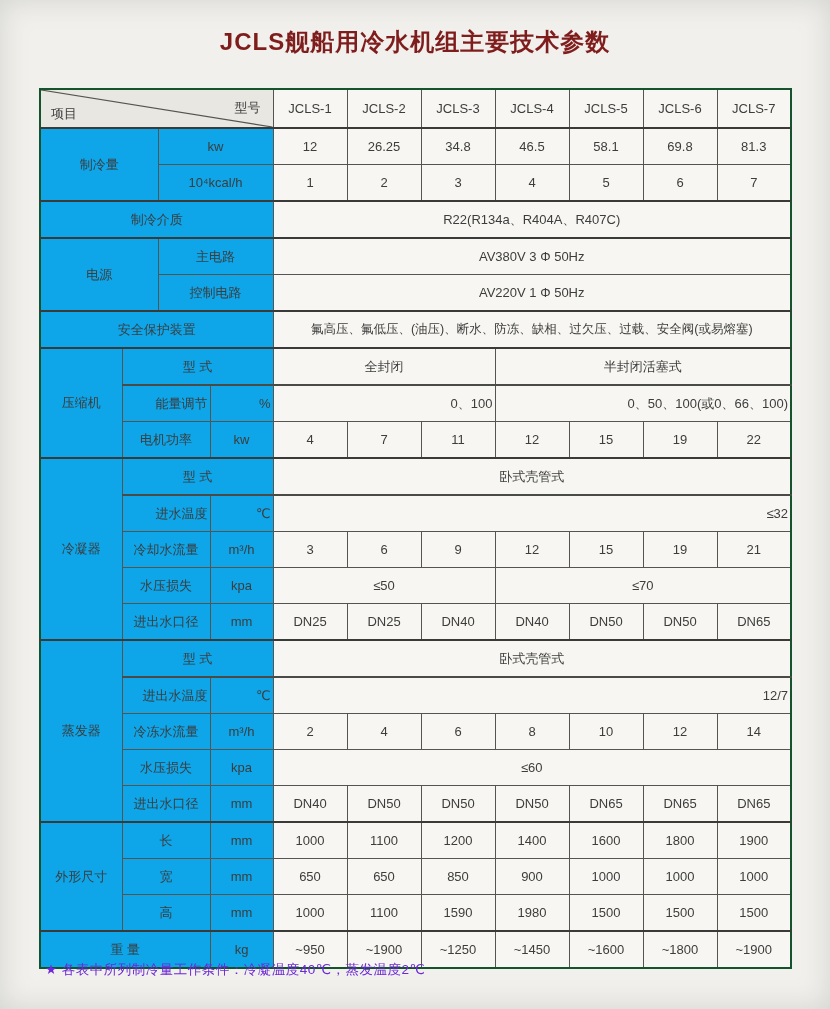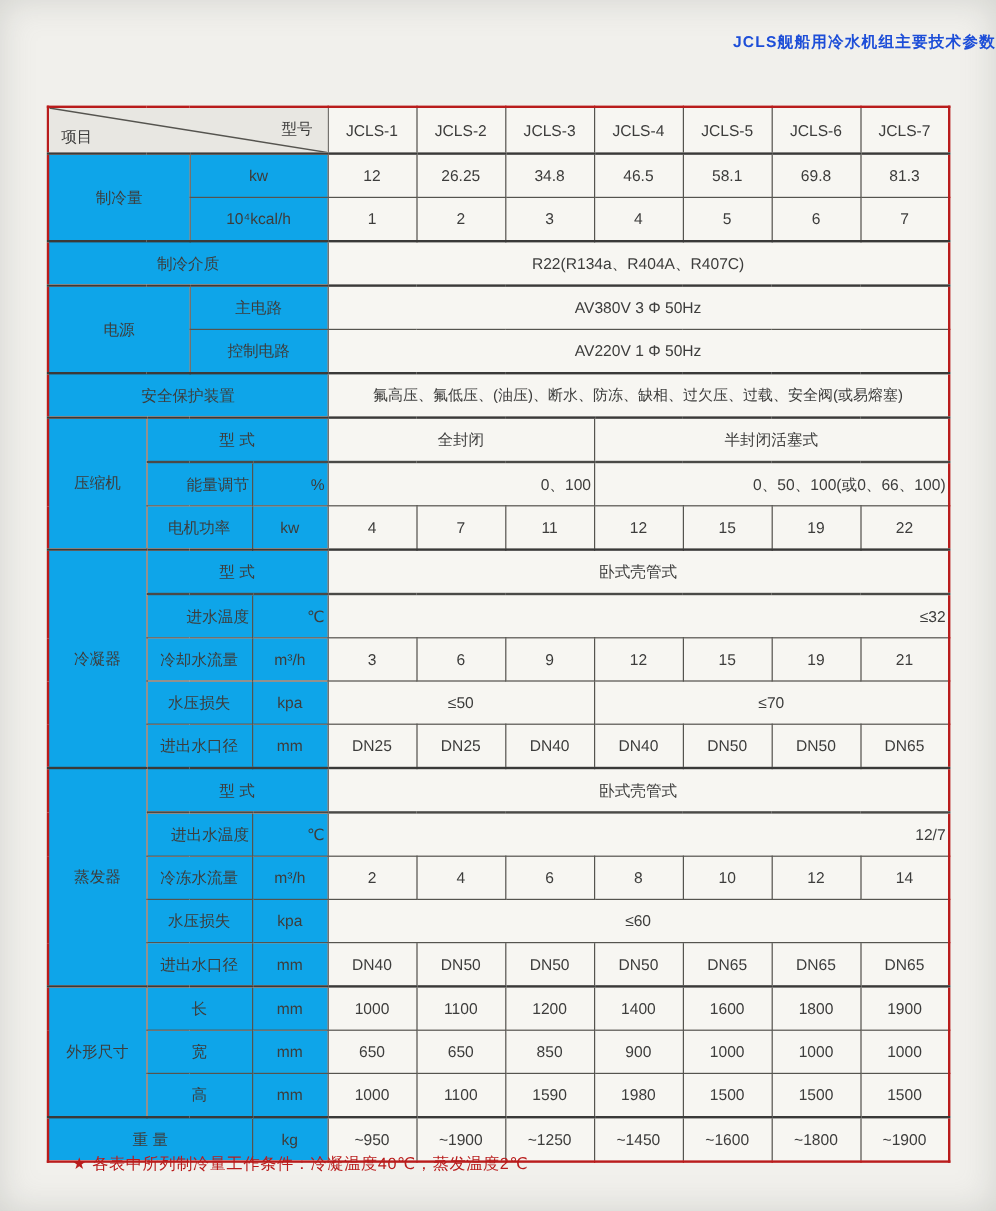--- a/index.html
+++ b/index.html
@@ -10,30 +10,30 @@
     color:#3d3d3c;
     overflow:hidden;
   }
   .page{
     position:relative;width:830px;height:1009px;
     background:#f1f0ec;
     box-shadow:inset 0 0 28px rgba(120,125,120,.25);
   }
   .title{
     position:absolute;top:26px;left:0;width:100%;
-    text-align:right;
-    font-size:13px;font-weight:bold;
-    color:#1d4ed8;
+    text-align:center;
+    font-size:24px;font-weight:bold;
+    color:#7f1d1d;
     letter-spacing:1px;
   }
   table.spec{
     position:absolute;left:39px;top:88px;
     border-collapse:collapse;table-layout:fixed;
     width:752px;
-    border:2px solid #b91c1c;
+    border:2px solid #14532d;
   }
   table.spec td{
     border:1px solid #55544f;
     height:35px;
     padding:0 2px;
     text-align:center;vertical-align:middle;
     font-size:13px;
     color:#3d3d3c;
     overflow:hidden;
     white-space:nowrap;
@@ -41,22 +41,22 @@
   td.l{background:#0ea5e9;}
   td.d{background:#f7f6f2;}
   tr.hdr td{height:37px;}
   tr.sec > td{border-top:2px solid #3a3a39;}
   tr.thk > td{border-top:2px solid #4a4a47;text-align:right;}
   td.diag{position:relative;background:#e8e7e2;}
   td.diag svg{position:absolute;left:0;top:0;width:100%;height:100%;display:block;}
   td.diag .item{position:absolute;left:10px;bottom:4px;font-size:13px;}
   td.diag .model{position:absolute;right:12px;top:9px;font-size:13px;}
   .footnote{
-    position:absolute;left:60px;top:961px;
-    font-size:13.5px;color:#b91c1c;
+    position:absolute;left:45px;top:961px;
+    font-size:13.5px;color:#6d28d9;
     letter-spacing:.5px;
   }
 </style>
 </head>
 <body>
 
 <div class="page">
 
   <div class="title">JCLS舰船用冷水机组主要技术参数</div>
 

